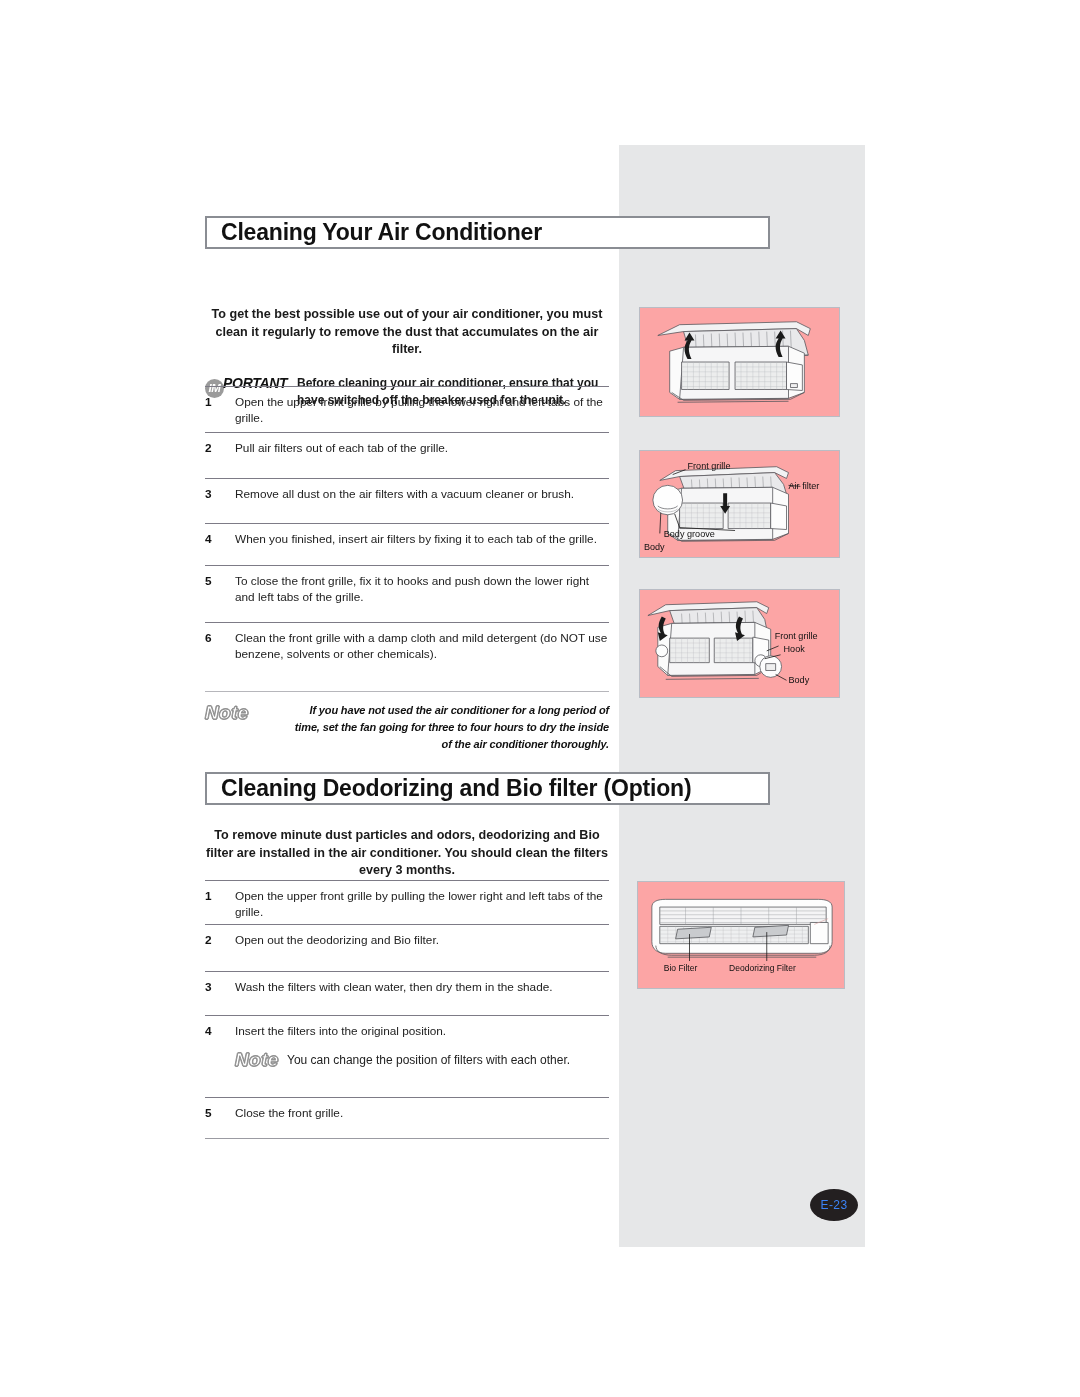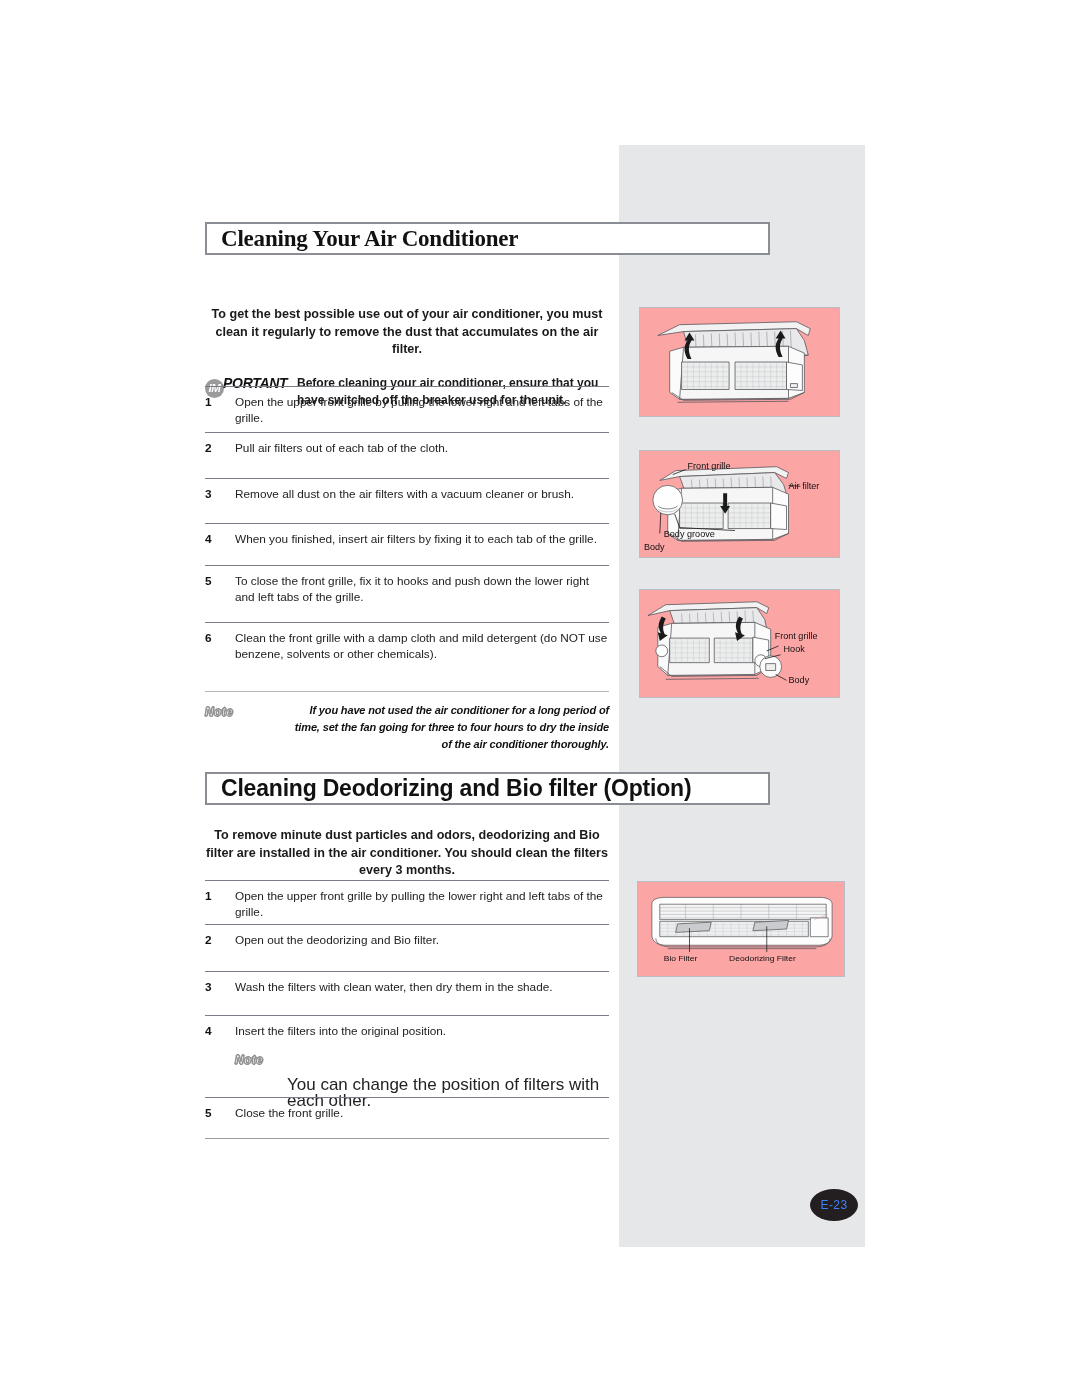--- a/index.html
+++ b/index.html
@@ -44,21 +44,21 @@
     align-items: center;
     padding-left: 14px;
   }
   .heading-bar .heading-text {
     font-size: 23px;
     font-weight: bold;
     letter-spacing: -0.2px;
     color: #111111;
     white-space: nowrap;
   }
-  #heading-1 { left: 205px; top: 222px; width: 565px; height: 33px; font-family: Liberation Serif, serif; }
+  #heading-1 { left: 205px; top: 216px; width: 565px; height: 33px; }
   #heading-2 { left: 205px; top: 772px; width: 565px; height: 33px; }
 
   
   .text-col { position: absolute; left: 205px; width: 404px; }
 
   .intro {
     font-size: 12.6px;
     font-weight: bold;
     line-height: 17.5px;
     color: #1a1a1a;
@@ -128,29 +128,28 @@
   }
 
   
   .note-inline {
     display: flex;
     margin-top: 13px;
     align-items: flex-start;
   }
   .note-inline .note-word { flex: 0 0 52px; }
   .note-inline .note-body {
-    font-size: 17px;
+    font-size: 12px;
     line-height: 16px;
     color: #222;
-    margin-top: 25px;
   }
 
   
   .note-word-txt {
-    font-size: 12px;
+    font-size: 19px;
     font-weight: bold;
     font-style: italic;
     color: #ffffff;
     -webkit-text-stroke: 0.9px #8c8c8c;
     letter-spacing: 0.4px;
     text-shadow:
       -1px 0 #9a9a9a, 1px 0 #9a9a9a,
       0 -1px #9a9a9a, 0 1px #9a9a9a;
     white-space: nowrap;
   }
@@ -189,21 +188,21 @@
   .illus {
     position: absolute;
     box-sizing: border-box;
     background: #fca5a5;
     border: 1.5px solid #b9bcc4;
     overflow: hidden;
   }
   #illus-1 { left: 639px; top: 307px; width: 201px; height: 110px; }
   #illus-2 { left: 639px; top: 450px; width: 201px; height: 108px; }
   #illus-3 { left: 639px; top: 589px; width: 201px; height: 109px; }
-  #illus-4 { left: 637px; top: 881px; width: 208px; height: 96px; text-align: center; }
+  #illus-4 { left: 637px; top: 881px; width: 208px; height: 108px; text-align: center; }
 
   .illus svg { display: block; width: 100%; height: 100%; }
   .lbl { font-family: "Liberation Sans", sans-serif; font-size: 9.2px; fill: #111; }
   .lbl-sm { font-family: "Liberation Sans", sans-serif; font-size: 8.6px; fill: #111; }
 
   
   #page-badge {
     position: absolute;
     left: 810px;
     top: 1189px;
@@ -240,21 +239,21 @@
     </div>
   </div>
 
   <div class="steps" id="s1-steps" style="top: 0px; left: 205px;">
       <div class="step" style="position: absolute; left: 0px; width: 404px; top: 386px;">
         <div class="num">1</div>
         <div class="body">Open the upper front grille by pulling the lower right and left tabs of the grille.</div>
       </div>
       <div class="step" style="position: absolute; left: 0px; width: 404px; top: 432px;">
         <div class="num">2</div>
-        <div class="body">Pull air filters out of each tab of the cloth.</div>
+        <div class="body">Pull air filters out of each tab of the grille.</div>
       </div>
       <div class="step" style="position: absolute; left: 0px; width: 404px; top: 478px;">
         <div class="num">3</div>
         <div class="body">Remove all dust on the air filters with a vacuum cleaner or brush.</div>
       </div>
       <div class="step" style="position: absolute; left: 0px; width: 404px; top: 523px;">
         <div class="num">4</div>
         <div class="body">When you finished, insert air filters by fixing it to each tab of the grille.</div>
       </div>
       <div class="step" style="position: absolute; left: 0px; width: 404px; top: 565px;">

